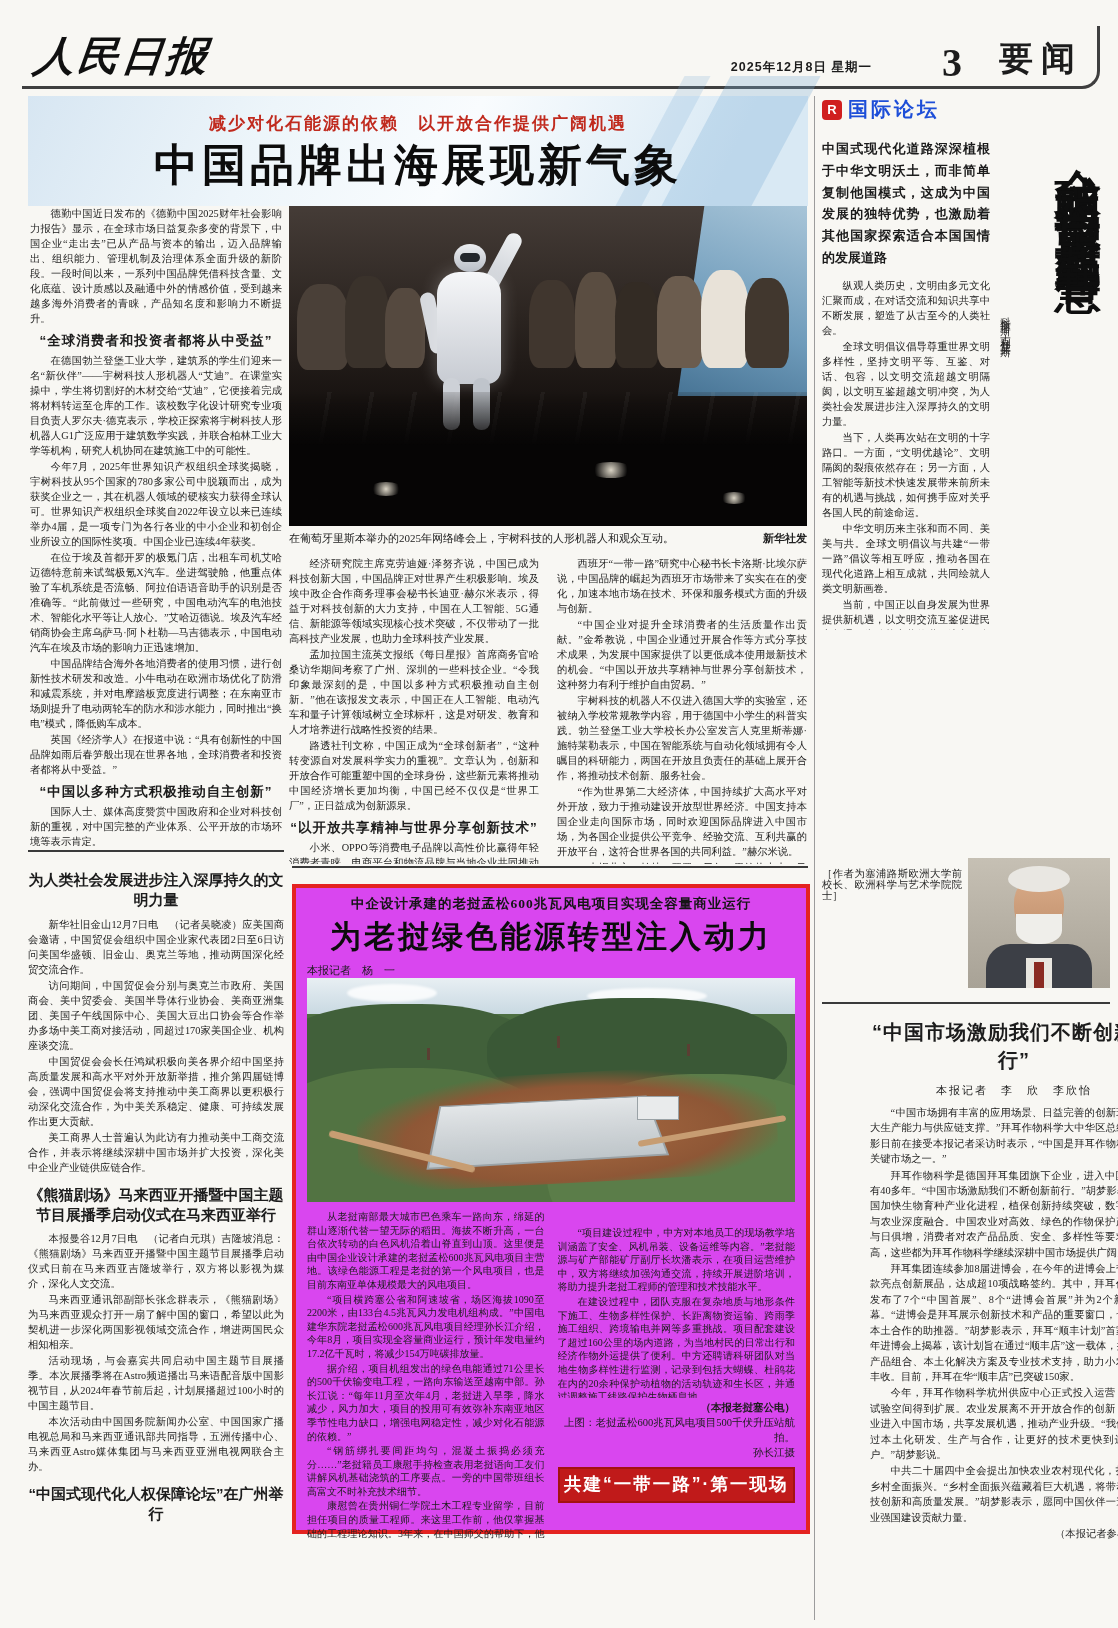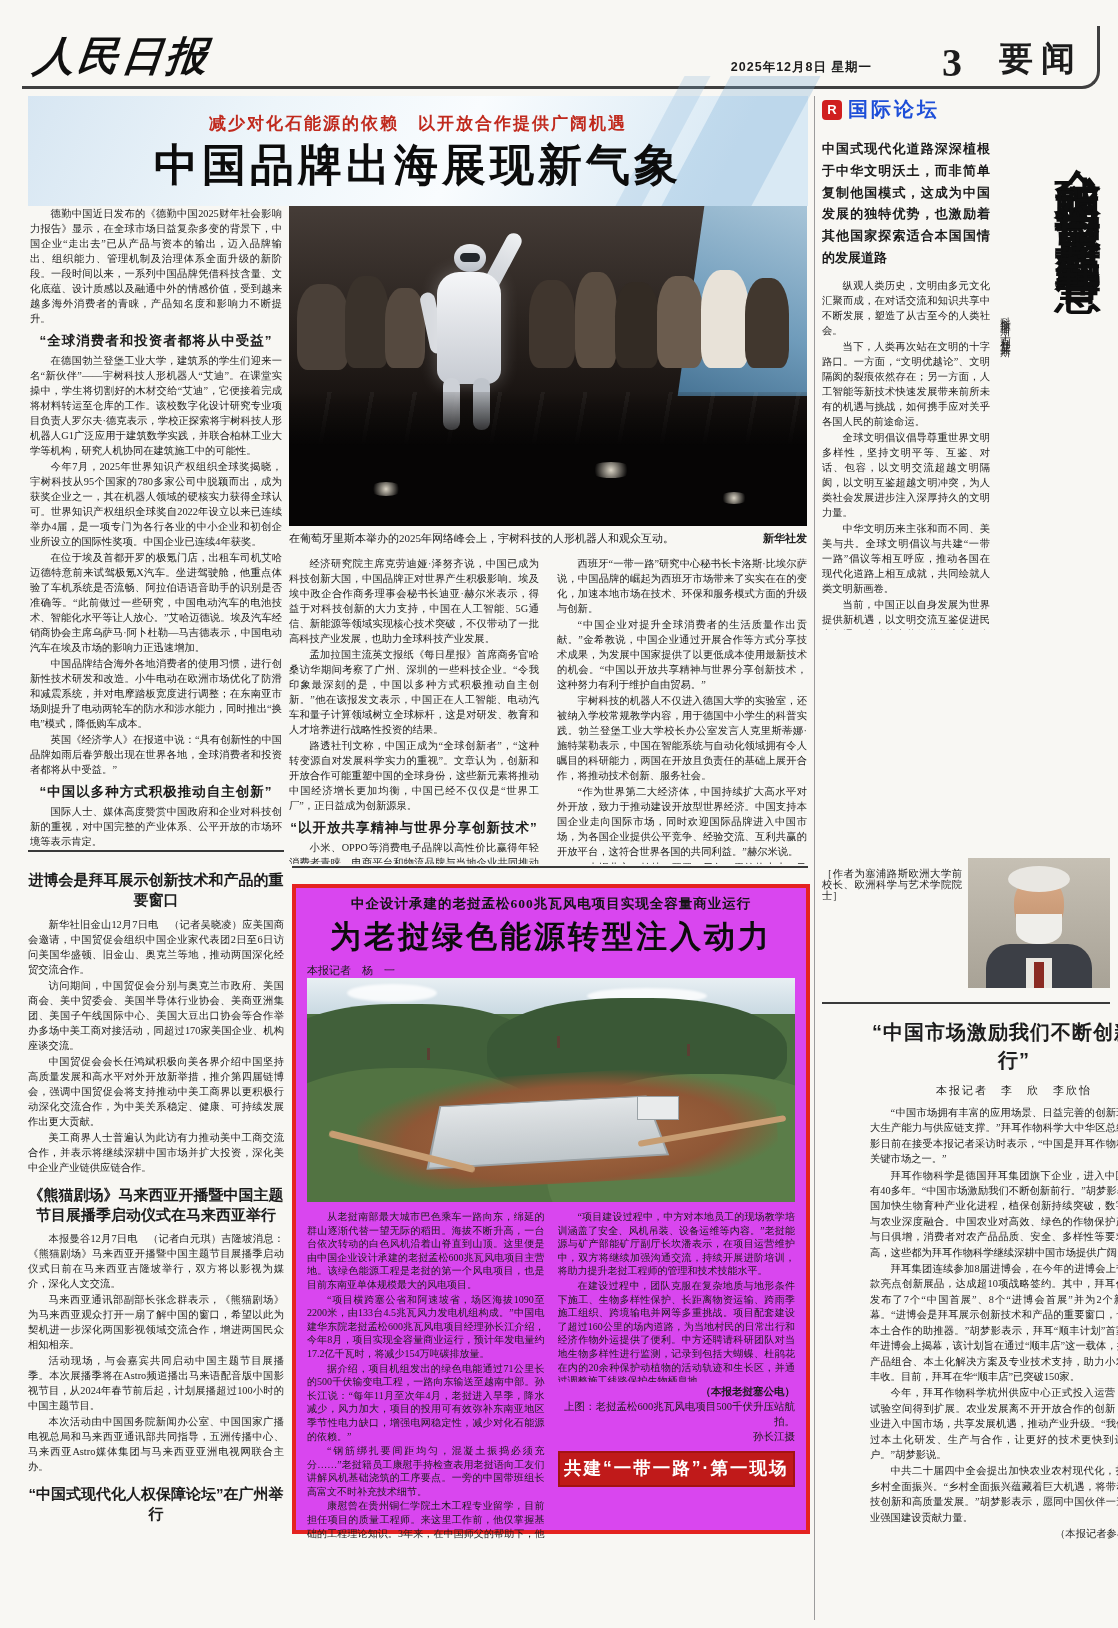--- a/index.html
+++ b/index.html
@@ -56,21 +56,21 @@
   .cloud{position:absolute;background:rgba(255,255,255,.8);border-radius:50%;filter:blur(1px);}
   .mtn{position:absolute;border-radius:45%;}
   #p2-ground{position:absolute;left:50px;top:95px;width:420px;height:110px;background:radial-gradient(ellipse at 50% 55%,#a96a41 0%,#8e5736 55%,rgba(142,87,54,0) 75%);transform:rotate(-3deg);}
   #p2-pad{position:absolute;left:128px;top:112px;width:220px;height:74px;background:linear-gradient(180deg,#e3e6e8,#bfc6ca),repeating-linear-gradient(90deg,rgba(90,100,105,.35) 0 6px,transparent 6px 18px);transform:perspective(300px) rotateX(38deg) rotate(-4deg);border:2px solid #9aa2a6;}
   #p2-bldg{position:absolute;left:330px;top:118px;width:40px;height:22px;background:#e9ebec;border:1px solid #9aa2a6;}
   .road{position:absolute;background:#c79d72;border-radius:6px;}
   .pylon{position:absolute;width:3px;height:12px;background:#5a3f33;}
   #rb-cols{display:flex;gap:13px;margin-top:8px;}
   .rb-col{width:50%;font-size:10px;line-height:13.6px;}
   #rb-textL{height:330px;overflow:hidden;}
-  #rb-textR{height:172px;overflow:hidden;}
+  #rb-textR{height:172px;overflow:hidden;margin-top:16px;}
   #rb-credit{text-align:right;font-weight:700;font-size:10.5px;margin-top:3px;}
   #rb-cap1,#rb-cap2{text-align:right;font-size:10.5px;line-height:15px;}
   #rb-banner{margin-top:7px;height:36px;background:#c01a1a;color:#fff;display:flex;align-items:center;justify-content:center;font-family:"Liberation Sans","DejaVu Sans",sans-serif;font-weight:700;font-size:17.5px;letter-spacing:2px;box-shadow:inset 0 0 0 2px #a31212;}
   
   #forumbox{left:822px;top:96px;width:288px;height:902px;}
   #forum-labelrow{display:flex;align-items:center;gap:6px;}
   #forum-mark{width:20px;height:20px;border-radius:4px;background:#d01f1f;color:#fff;font-family:"Liberation Sans","DejaVu Sans",sans-serif;font-weight:700;font-size:13px;display:flex;align-items:center;justify-content:center;}
   #forum-label{font-family:"Liberation Sans","DejaVu Sans",sans-serif;font-weight:700;font-size:20px;color:#1d4ed8;letter-spacing:3px;}
   #forum-intro{width:168px;margin-top:15px;font-weight:700;font-size:13px;line-height:1.68;text-align:justify;color:#1b1b1b;}
   #forum-body{width:168px;margin-top:9px;font-size:10.3px;line-height:15px;height:352px;overflow:hidden;}
@@ -164,21 +164,21 @@
   <p class="p">宇树科技的机器人不仅进入德国大学的实验室，还被纳入学校常规教学内容，用于德国中小学生的科普实践。勃兰登堡工业大学校长办公室发言人克里斯蒂娜·施特莱勒表示，中国在智能系统与自动化领域拥有令人瞩目的科研能力，两国在开放且负责任的基础上展开合作，将推动技术创新、服务社会。</p>
   <p class="p">“作为世界第二大经济体，中国持续扩大高水平对外开放，致力于推动建设开放型世界经济。中国支持本国企业走向国际市场，同时欢迎国际品牌进入中国市场，为各国企业提供公平竞争、经验交流、互利共赢的开放平台，这符合世界各国的共同利益。”赫尔米说。</p>
   <p class="p">（本报北京、柏林、开罗、贝尔、里约热内卢、马德里电　记者袁晞、刘仲华、沈小晓、李九真、时元皓、颜欢）</p>
 </div>
 
 <div class="abs hline" id="lineA"></div>
 <div class="abs hline" id="lineB"></div>
 <div class="abs" id="vline"></div>
 
 <div class="abs" id="leftbottom">
-  <div class="lb-head">进博会是拜耳展示创新技术和产品的重要窗口</div>
+  <div class="lb-head">为人类社会发展进步注入深厚持久的文明力量</div>
   <p class="p">新华社旧金山12月7日电　（记者吴晓凌）应美国商会邀请，中国贸促会组织中国企业家代表团2日至6日访问美国华盛顿、旧金山、奥克兰等地，推动两国深化经贸交流合作。</p>
   <p class="p">访问期间，中国贸促会分别与奥克兰市政府、美国商会、美中贸委会、美国半导体行业协会、美商亚洲集团、美国子午线国际中心、美国大豆出口协会等合作举办多场中美工商对接活动，同超过170家美国企业、机构座谈交流。</p>
   <p class="p">中国贸促会会长任鸿斌积极向美各界介绍中国坚持高质量发展和高水平对外开放新举措，推介第四届链博会，强调中国贸促会将支持推动中美工商界以更积极行动深化交流合作，为中美关系稳定、健康、可持续发展作出更大贡献。</p>
   <p class="p">美工商界人士普遍认为此访有力推动美中工商交流合作，并表示将继续深耕中国市场并扩大投资，深化美中企业产业链供应链合作。</p>
   <div class="lb-head">《熊猫剧场》马来西亚开播暨中国主题节目展播季启动仪式在马来西亚举行</div>
   <p class="p">本报曼谷12月7日电　（记者白元琪）吉隆坡消息：《熊猫剧场》马来西亚开播暨中国主题节目展播季启动仪式日前在马来西亚吉隆坡举行，双方将以影视为媒介，深化人文交流。</p>
   <p class="p">马来西亚通讯部副部长张念群表示，《熊猫剧场》为马来西亚观众打开一扇了解中国的窗口，希望以此为契机进一步深化两国影视领域交流合作，增进两国民众相知相亲。</p>
   <p class="p">活动现场，与会嘉宾共同启动中国主题节目展播季。本次展播季将在Astro频道播出马来语配音版中国影视节目，从2024年春节前后起，计划展播超过100小时的中国主题节目。</p>
   <p class="p">本次活动由中国国务院新闻办公室、中国国家广播电视总局和马来西亚通讯部共同指导，五洲传播中心、马来西亚Astro媒体集团与马来西亚亚洲电视网联合主办。</p>
   <div class="lb-head">“中国式现代化人权保障论坛”在广州举行</div>
@@ -232,22 +232,22 @@
 </div>
 
 <div class="abs" id="forumbox">
   <div id="forum-labelrow">
     <div id="forum-mark">R</div>
     <div id="forum-label">国际论坛</div>
   </div>
   <div id="forum-intro">中国式现代化道路深深植根于中华文明沃土，而非简单复制他国模式，这成为中国发展的独特优势，也激励着其他国家探索适合本国国情的发展道路</div>
   <div id="forum-body">
     <p class="p">纵观人类历史，文明由多元文化汇聚而成，在对话交流和知识共享中不断发展，塑造了从古至今的人类社会。</p>
+    <p class="p">全球文明倡议倡导尊重世界文明多样性，坚持文明平等、互鉴、对话、包容，以文明交流超越文明隔阂，以文明互鉴超越文明冲突，为人类社会发展进步注入深厚持久的文明力量。</p>
     <p class="p">当下，人类再次站在文明的十字路口。一方面，“文明优越论”、文明隔阂的裂痕依然存在；另一方面，人工智能等新技术快速发展带来前所未有的机遇与挑战，如何携手应对关乎各国人民的前途命运。</p>
-    <p class="p">全球文明倡议倡导尊重世界文明多样性，坚持文明平等、互鉴、对话、包容，以文明交流超越文明隔阂，以文明互鉴超越文明冲突，为人类社会发展进步注入深厚持久的文明力量。</p>
     <p class="p">中华文明历来主张和而不同、美美与共。全球文明倡议与共建“一带一路”倡议等相互呼应，推动各国在现代化道路上相互成就，共同绘就人类文明新画卷。</p>
     <p class="p">当前，中国正以自身发展为世界提供新机遇，以文明交流互鉴促进民心相通，为动荡变革的世界注入更多确定性和正能量。</p>
   </div>
   <div id="forum-vname">科斯塔斯·古利亚莫斯</div>
   <div id="forum-vhead">全球文明倡议彰显历史底蕴和智慧</div>
   <div id="forum-bio">［作者为塞浦路斯欧洲大学前校长、欧洲科学与艺术学院院士］</div>
   <div id="portrait">
     <div id="pt-suit"></div>
     <div id="pt-shirt"></div>
     <div id="pt-tie"></div>

